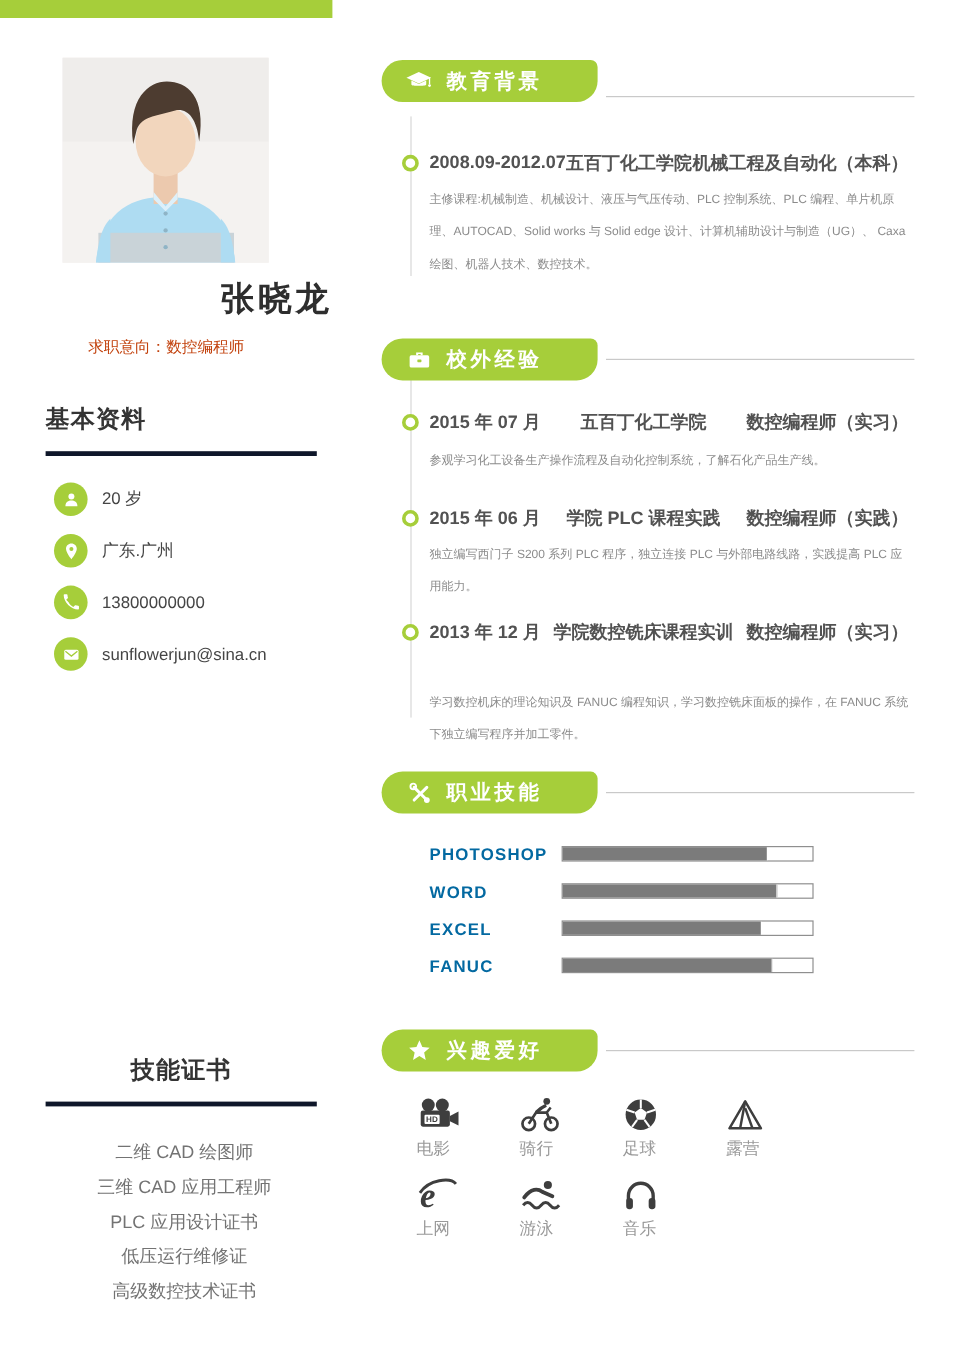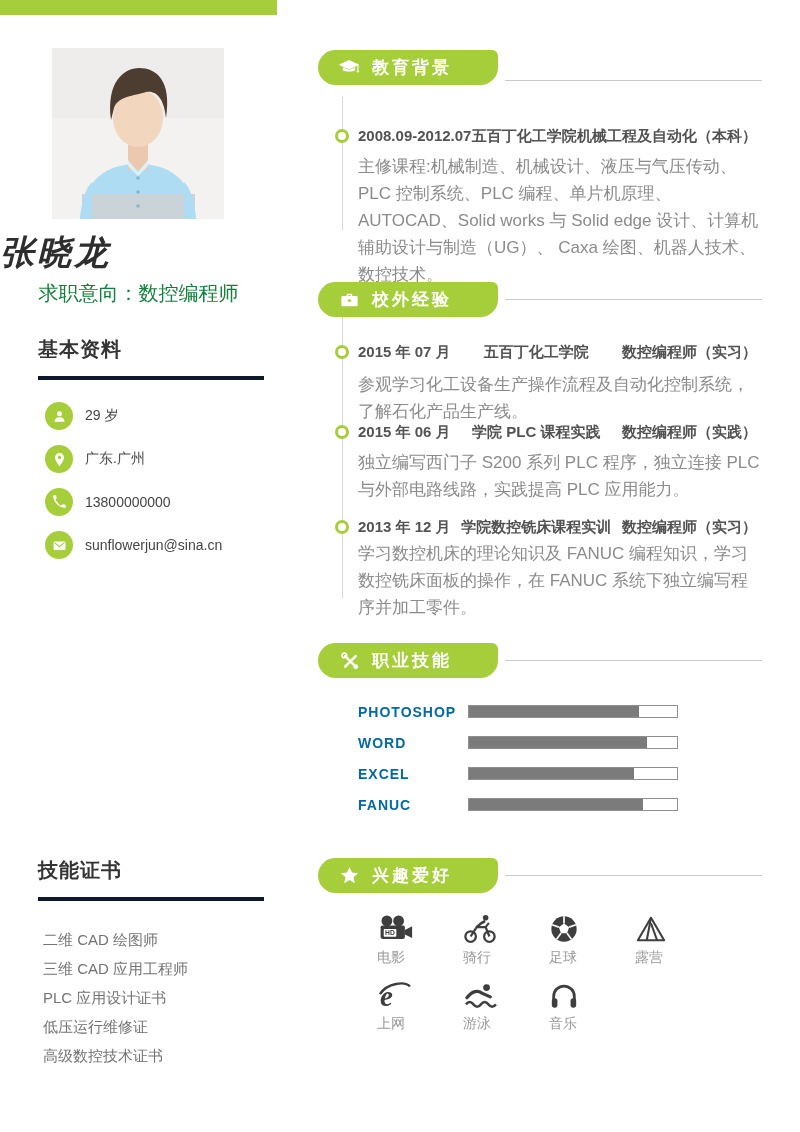--- a/index.html
+++ b/index.html
@@ -7,30 +7,30 @@
   .page{position:relative;width:800px;height:1132px;background:#fff;overflow:hidden;
         font-family:"Liberation Sans","DejaVu Sans",sans-serif;color:#333;}
 
   
   .topbar{position:absolute;left:0;top:0;width:277px;height:15px;background:var(--accent);}
 
   
   .photo{position:absolute;left:52px;top:48px;width:172px;height:171px;overflow:hidden;background:#f4f2f0;}
   .photo svg{display:block;}
 
-  .name{position:absolute;left:0;top:230px;width:277px;text-align:left;
-        font-size:34px;font-weight:bold;color:#2e2e2e;letter-spacing:3px;font-style:italic;}
+  .name{position:absolute;left:0;top:230px;width:277px;text-align:right;
+        font-size:28px;font-weight:bold;color:#2e2e2e;letter-spacing:3px;}
   .intent{position:absolute;left:0;top:280px;width:277px;text-align:center;
-        font-size:20px;color:#15803d;}
+        font-size:13px;color:#c2410c;}
 
   
   .side-sec{position:absolute;left:38px;width:226px;}
   .side-title{font-size:20px;font-weight:bold;color:#343434;letter-spacing:1px;
         padding-bottom:13px;border-bottom:4px solid #0f172a;}
-  .sec-basic{top:336px;} .sec-eval{top:607px;} .sec-cert{top:857px;}
+  .sec-basic{top:336px;} .sec-eval{top:607px;} .sec-cert{top:878px;text-align:center;}
 
   .info-list{margin-top:22px;}
   .info-item{display:flex;align-items:center;height:28px;margin-bottom:15px;margin-left:7px;}
   .info-ic{width:28px;height:28px;border-radius:50%;background:var(--accent);
         display:flex;align-items:center;justify-content:center;margin-right:12px;flex:0 0 28px;}
   .info-label{font-size:14px;color:#454545;}
 
   .eval-text{margin-top:22px;padding-left:3px;width:228px;font-size:15px;line-height:28px;color:#7f7f7f;}
 
   .cert-list{margin-top:24px;padding-left:5px;}
@@ -42,30 +42,30 @@
         padding-left:20px;box-sizing:border-box;color:#fff;z-index:2;}
   .banner .ic{width:22px;height:22px;margin-right:12px;display:flex;align-items:center;justify-content:center;}
   .banner .t{font-size:17px;font-weight:bold;letter-spacing:3px;}
   .hline{position:absolute;left:505px;width:257px;height:1px;background:#c9c9c9;}
 
   .vline{position:absolute;left:342px;width:1px;background:#d8d8d8;}
   .dot{position:absolute;left:335px;width:8px;height:8px;background:#fff;
        border:3.5px solid var(--accent);border-radius:50%;z-index:2;}
   .trow{position:absolute;left:358px;width:399px;display:flex;justify-content:space-between;
         font-size:15px;font-weight:bold;color:#525252;}
-  .tdesc{position:absolute;left:358px;width:402px;font-size:17px;line-height:27px;color:#8b8b8b;}
+  .tdesc{position:absolute;left:358px;width:402px;font-size:10px;line-height:27px;color:#8b8b8b;}
 
   
   .skill-label{position:absolute;left:358px;font-size:14px;font-weight:bold;color:#0369a1;letter-spacing:1px;}
   .skill-bar{position:absolute;left:468px;width:208px;height:11px;border:1px solid #8f8f8f;background:#fff;}
   .skill-fill{height:100%;background:#7b7b7b;border-right:1px solid #fff;box-sizing:border-box;}
 
   
   .hobby-grid{position:absolute;left:347px;top:912px;display:grid;
-        grid-template-columns:repeat(4,86px);row-gap:14px;margin-left:30px;}
+        grid-template-columns:repeat(4,86px);row-gap:14px;}
   .hobby-cell{height:52px;}
   .hobby-ic{height:32px;display:flex;align-items:flex-end;}
   .hobby-label{margin-top:5px;font-size:14px;color:#999;}
 </style>
 </head>
 <body>
 
 <div class="page">
 
   <div class="topbar"></div>
@@ -94,21 +94,21 @@
   <div class="side-sec sec-basic">
     <div class="side-title">基本资料</div>
     <div class="info-list">
       <div class="info-item">
         <span class="info-ic">
           <svg width="15" height="15" viewBox="0 0 24 24" fill="#fff">
               <circle cx="12" cy="7.5" r="4"></circle>
               <path d="M4,20.5 c0,-5.5 4,-7.5 8,-7.5 s8,2 8,7.5 z"></path>
             </svg>
         </span>
-        <span class="info-label">29 岁</span>
+        <span class="info-label">20 岁</span>
       </div>
       <div class="info-item">
         <span class="info-ic">
           <svg width="15" height="15" viewBox="0 0 24 24">
               <path d="M12,1.5 C8,1.5 4.8,4.6 4.8,8.6 c0,5.4 7.2,13.9 7.2,13.9 s7.2,-8.5 7.2,-13.9 c0,-4 -3.2,-7.1 -7.2,-7.1 z" fill="#fff"></path>
               <circle cx="12" cy="8.8" r="2.7" fill="#a6ce3a"></circle>
             </svg>
         </span>
         <span class="info-label">广东.广州</span>
       </div>
@@ -194,21 +194,21 @@
     <span>数控编程师（实践）</span>
   </div>
   <div class="tdesc" style="top:449px">独立编写西门子 S200 系列 PLC 程序，独立连接 PLC 与外部电路线路，实践提高 PLC 应用能力。</div>
 
   <div class="dot" style="top:520px"></div>
   <div class="trow" style="top:518px">
     <span>2013 年 12 月</span>
     <span>学院数控铣床课程实训</span>
     <span>数控编程师（实习）</span>
   </div>
-  <div class="tdesc" style="top:540px">学习数控机床的理论知识及 FANUC 编程知识，学习数控铣床面板的操作，在 FANUC 系统下独立编写程序并加工零件。</div>
+  <div class="tdesc" style="top:572px">学习数控机床的理论知识及 FANUC 编程知识，学习数控铣床面板的操作，在 FANUC 系统下独立编写程序并加工零件。</div>
 
   <div class="banner" style="top:643px">
     <span class="ic">
       <svg width="19" height="19" viewBox="0 0 26 26" fill="none" stroke="#fff" stroke-linecap="round">
           <path d="M7,7 L21.5,21.5" stroke-width="3.4"></path>
           <path d="M21.5,7 L7,21.5" stroke-width="3.4"></path>
           <circle cx="6" cy="6" r="3.2" stroke-width="2.2"></circle>
           <circle cx="21.5" cy="21.5" r="2.2" stroke-width="2.2"></circle>
         </svg>
     </span>

